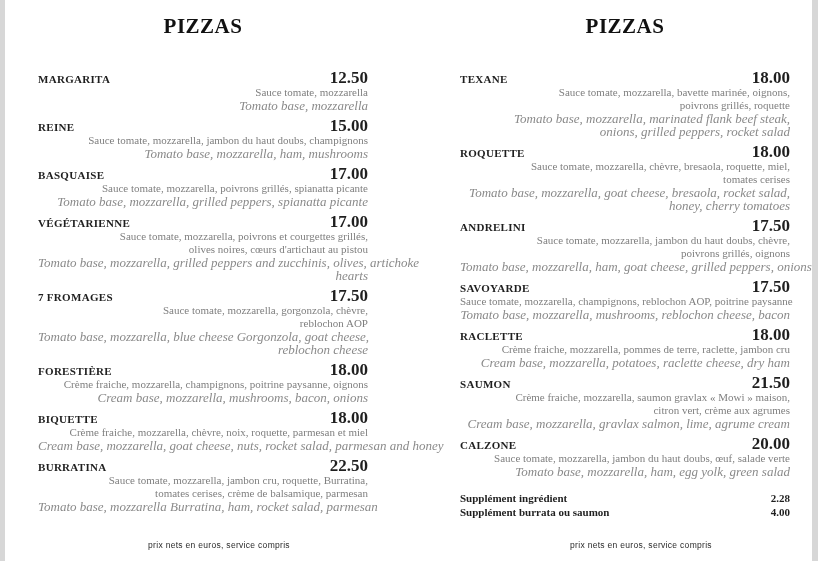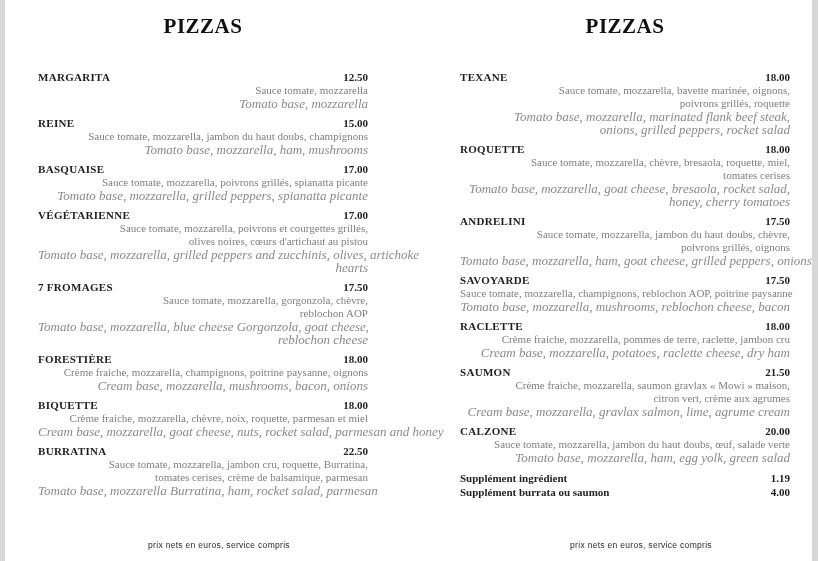--- a/index.html
+++ b/index.html
@@ -56,39 +56,39 @@
     align-items: baseline;
     line-height: 13px;
   }
   .item-name {
     font-size: 11px;
     font-weight: 700;
     letter-spacing: 0.3px;
     color: #1f1f1f;
   }
   .item-price {
-    font-size: 11px;
+    font-size: 17px;
     font-weight: 700;
     color: #1f1f1f;
   }
   .item-desc-fr {
     font-size: 11px;
     line-height: 13px;
     color: #7f7f7f;
     white-space: pre;
   }
   .item-desc-en {
     font-size: 13px;
     line-height: 13px;
     font-style: italic;
     color: #8a8a8a;
     white-space: pre;
   }
 
-  .extras { margin-top: 7px; }
+  .extras { margin-top: 13px; }
   .extra-row {
     display: flex;
     justify-content: space-between;
     line-height: 14px;
   }
   .extra-name, .extra-price {
     font-size: 11px;
     font-weight: 700;
     color: #1f1f1f;
   }
@@ -263,21 +263,21 @@
       <span class="item-name">CALZONE</span>
       <span class="item-price">20.00</span>
     </div>
     <div class="item-desc-fr">Sauce tomate, mozzarella, jambon du haut doubs, œuf, salade verte</div>
     <div class="item-desc-en">Tomato base, mozzarella, ham, egg yolk, green salad</div>
   </div>
 </div>
     <div class="extras">
   <div class="extra-row">
     <span class="extra-name">Supplément ingrédient</span>
-    <span class="extra-price">1.19</span>
+    <span class="extra-price">2.28</span>
   </div>
 
   <div class="extra-row">
     <span class="extra-name">Supplément burrata ou saumon</span>
     <span class="extra-price">4.00</span>
   </div>
 </div>
     <div class="column-footer">prix nets en euros, service compris</div>
   </div>
 </div>

